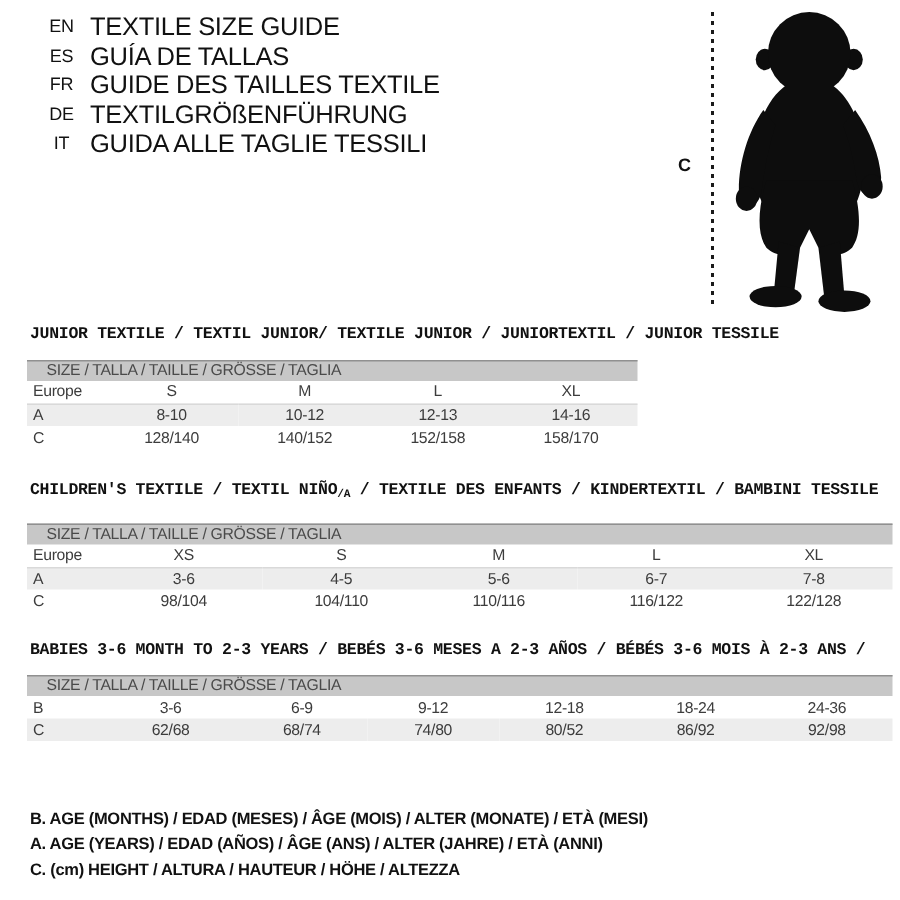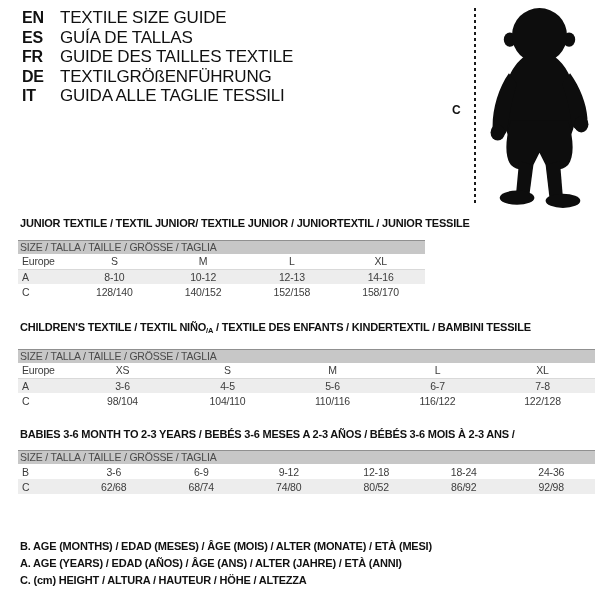--- a/index.html
+++ b/index.html
@@ -7,42 +7,42 @@
   body {
     position:relative;
     font-family:"Liberation Sans","DejaVu Sans",sans-serif;
     color:#111;
     overflow:hidden;
   }
 
   
   .lang-block { position:absolute; left:22px; top:8px; }
   .lang-row { display:flex; line-height:19.5px; }
-  .lang-code { width:38px; font-size:16px; font-weight:700; letter-spacing:-0.2px; }
+  .lang-code { width:38px; font-size:12px; font-weight:400; letter-spacing:-0.2px;text-align:center; }
   .lang-label { font-size:17px; font-weight:400; letter-spacing:-0.2px; }
 
   
   .measure-line {
     position:absolute; left:474px; top:8px; width:2px; height:198px;
     background:repeating-linear-gradient(to bottom,#1a1a1a 0 3px,transparent 3px 6px);
   }
   .measure-label { position:absolute; left:452px; top:103px; font-size:12px; font-weight:700; }
   .baby { position:absolute; left:482px; top:6px; }
 
   
   .section { position:absolute; left:18px; }
-  .sec-title { font-size:11px; font-weight:700; letter-spacing:-0.2px; line-height:13px; color:#111; white-space:nowrap; }
+  .sec-title { font-size:11px; font-weight:700; letter-spacing:-0.2px; line-height:13px; color:#111; white-space:nowrap;font-family:Liberation Mono, monospace; }
   .sec-title .sub { font-size:7.5px; vertical-align:-2px; }
   .babies-title { line-height:15px; }
 
   .tblwrap { margin-top:10px; }
   .tbl-head {
     background:#c7c7c7; border-top:1px solid #909090;
     font-size:10.5px; color:#4a4a4a; line-height:13px; height:14px;
-    padding-left:2px; letter-spacing:-0.2px; white-space:nowrap;
+    padding-left:13px; letter-spacing:-0.2px; white-space:nowrap;
   }
   table.size-table { border-collapse:collapse; table-layout:fixed; }
   table.size-table td {
     font-size:10.5px; color:#3c3c3c; text-align:center;
     height:15px; padding:0; letter-spacing:-0.2px; white-space:nowrap;
   }
   table.size-table td.lbl { text-align:left; padding-left:4px; }
   tr.shade { background:#ededed; }
   tr.line td { border-bottom:1px solid #d9d9d9; }
 

